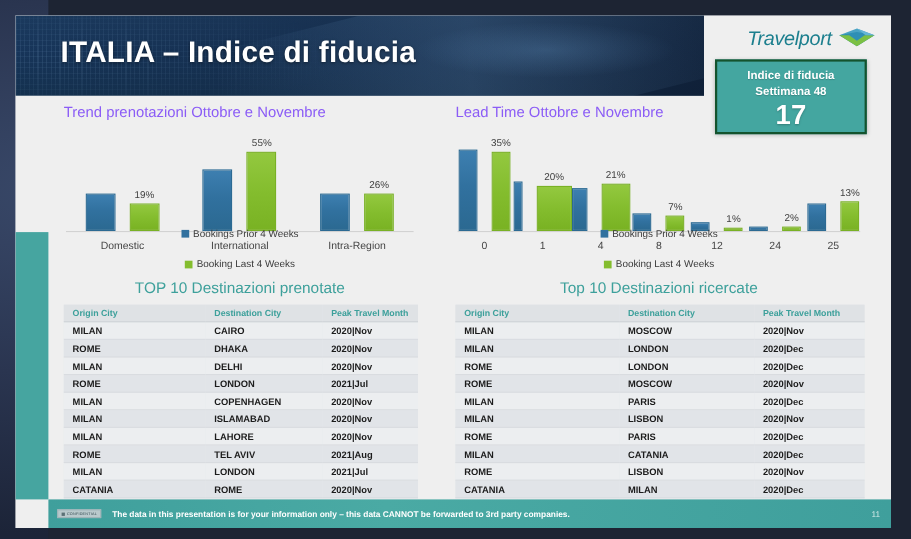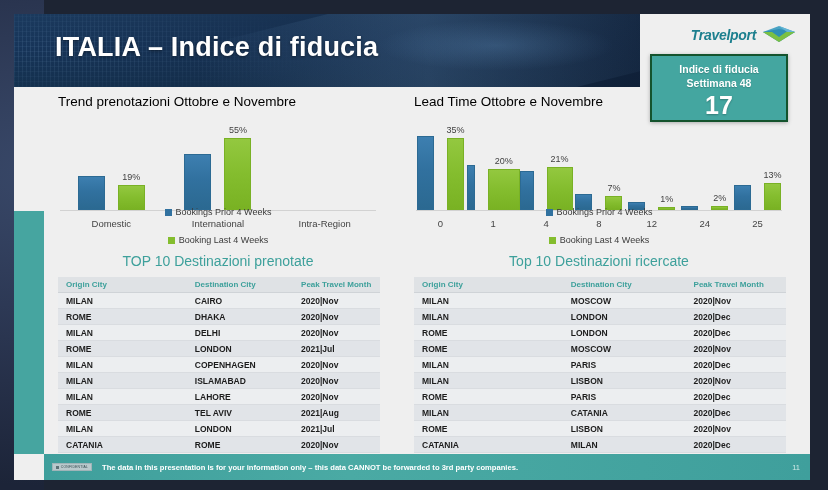--- a/index.html
+++ b/index.html
@@ -78,23 +78,23 @@
     white-space: nowrap;
   }
 
   
   #logo-area {
     position: absolute; right: 14px; top: 8px;
     width: 166px; height: 26px;
     display: flex; align-items: center; justify-content: flex-end; gap: 6px;
   }
   #logo-text {
-    font-size: 14px;
+    font-size: 18px;
     font-style: italic;
-    font-weight: bold;
+    font-weight: normal;
     color: #1c7f8e;
     letter-spacing: -.3px;
   }
   #logo-mark { width: 34px; height: 20px; display:block; }
 
   #kpi-card {
     position: absolute; right: 22px; top: 40px;
     width: 138px; height: 68px;
     background: #44a6a0;
     border: 2px solid #14532d;
@@ -118,21 +118,21 @@
     position: absolute; left: 0; top: 197px;
     width: 30px; bottom: 26px;
     background: #46a5a0;
   }
 
   
   #content { position: absolute; left: 0; top: 73px; right: 0; bottom: 0; }
 
   .panel-title {
     position: absolute;
-    color: #000000;
+    color: #8b5cf6;
     font-size: 13.5px;
     white-space: nowrap;
   }
 
   
   .chart { position: absolute; }
   .plot { position: absolute; left: 0; right: 0; top: 0; bottom: 30px; }
   .axis-line {
     position: absolute; left: 2px; right: 2px; bottom: 0; height: 1px;
     background: #d2d2d2;
@@ -287,20 +287,26 @@
       <div class="group" style="left: 0px; width: 106.667px;">
             <div class="bar blue" style="height: 34px; width: 27px;"></div>
             <div class="bar green" style="height: 25px; width: 27px;">
               <span class="dlabel">19%</span>
             </div>
           </div>
           <div class="group" style="left: 106.667px; width: 106.667px;">
             <div class="bar blue" style="height: 56px; width: 27px;"></div>
             <div class="bar green" style="height: 72px; width: 27px;">
               <span class="dlabel">55%</span>
+            </div>
+          </div>
+          <div class="group" style="left: 213.333px; width: 106.667px;">
+            <div class="bar blue" style="height: 34px; width: 27px;"></div>
+            <div class="bar green" style="height: 34px; width: 27px;">
+              <span class="dlabel">26%</span>
             </div>
           </div>
         </div>
       <div class="legend">
         <span class="item">
           <span class="swatch blue"></span>
           <span>Bookings Prior 4 Weeks</span>
         </span>
         <span class="item">
           <span class="swatch green"></span>

